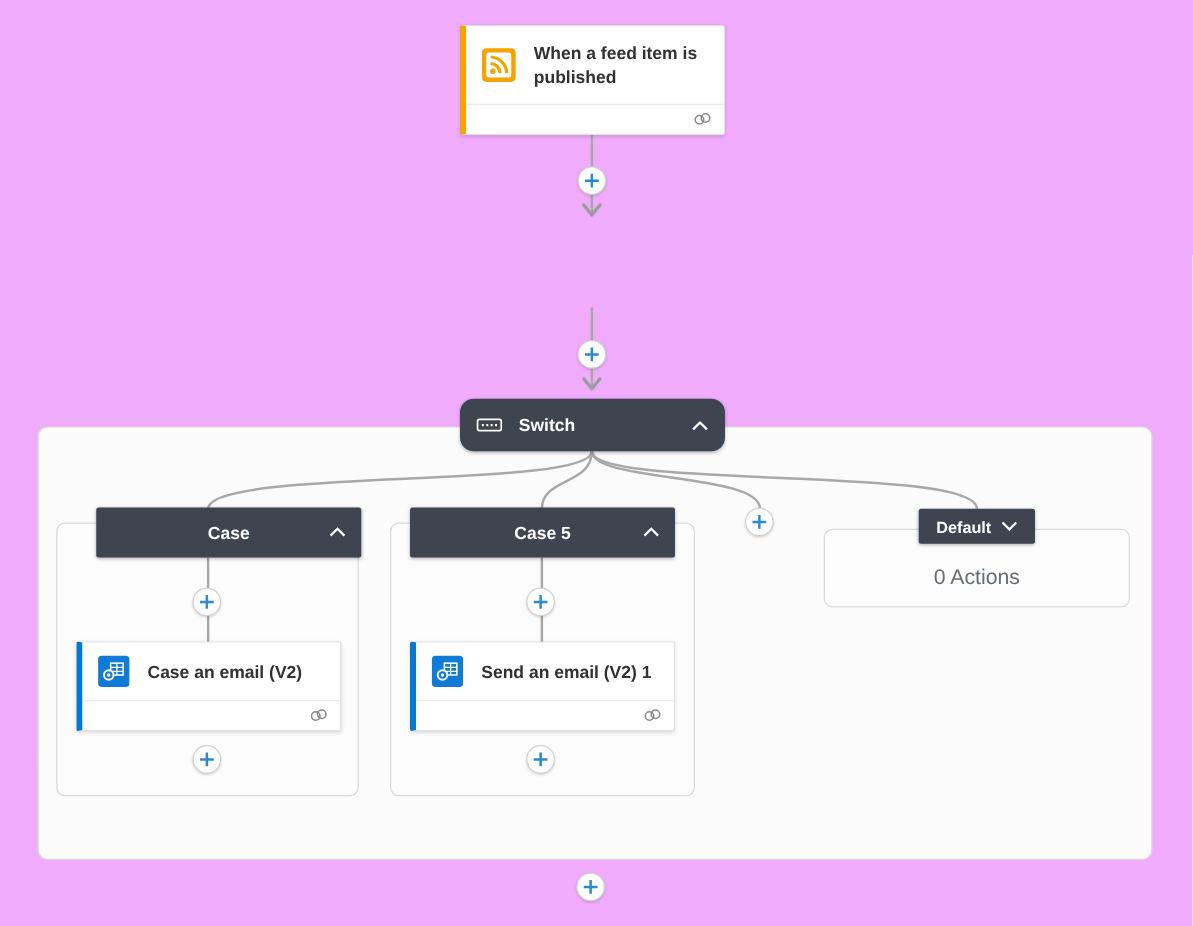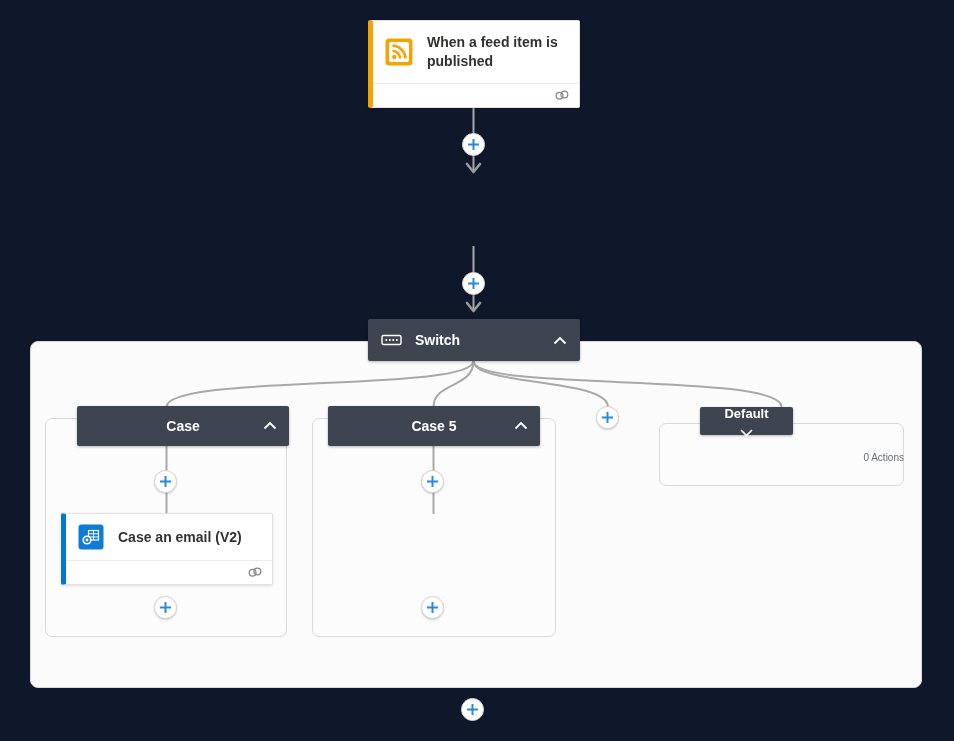--- a/index.html
+++ b/index.html
@@ -1,17 +1,17 @@
 <!DOCTYPE html>
 <html><head>
 <meta charset="utf-8">
 <style>
   html,body{margin:0;padding:0;background:#ffffff;}
   .canvas{
-    position:relative;width:954px;height:741px;background:#0f172a;
+    position:relative;width:954px;height:741px;background:#f0abfc;
     font-family:"Liberation Sans", sans-serif;overflow:hidden;
   }
   
   .scope{
     position:absolute;border:1px solid #d9d9d9;border-radius:8px;
     background:#fbfbfb;box-sizing:border-box;
   }
   .scope.outer{z-index:0;}
   .scope.branch{z-index:1;border-radius:7px;background:#fcfcfc;}
   
@@ -50,22 +50,22 @@
   .default-header .hd-label{font-size:13px;}
   
   .plus-btn{
     position:absolute;width:23px;height:23px;border-radius:50%;
     background:#ffffff;border:1px solid #d4d2d0;
     box-shadow:0 1px 2px rgba(0,0,0,0.16);
     display:flex;align-items:center;justify-content:center;
     padding:0;z-index:4;cursor:pointer;
   }
   .empty-actions{
-    position:absolute;font-size:10px;color:#666c72;z-index:3;
-    text-align:right;
+    position:absolute;font-size:17px;color:#666c72;z-index:3;
+    text-align:center;
   }
 </style>
 </head>
 <body>
 
 <div class="canvas">
 
   <div class="scope outer" style="left:30px;top:341px;width:892px;height:347px;"></div>
 
   <div class="scope branch" style="left:45px;top:418px;width:242px;height:219px;"></div>
@@ -120,21 +120,21 @@
     </svg>
   </button>
 
 
   <button class="plus-btn" style="left:462px;top:272px;">
     <svg width="13" height="13" viewBox="0 0 13 13">
       <path d="M6.5 1 V12 M1 6.5 H12" stroke="#2b88d8" stroke-width="2" fill="none"></path>
     </svg>
   </button>
 
-  <div class="dark-header switch-bar" style="left:368px;top:319px;width:212px;height:42px;">
+  <div class="dark-header switch-bar" style="left:368px;top:319px;width:212px;height:42px;border-radius:11px;">
     <span class="icon-box">
       <svg width="21" height="14" viewBox="0 0 21 14">
         <rect x="1" y="2.5" width="19" height="9" rx="1.5" fill="none" stroke="#ffffff" stroke-width="1.4"></rect>
         <path d="M4.5 7 h1.6 M8 7 h1.6 M11.5 7 h1.6 M15 7 h1.6" stroke="#ffffff" stroke-width="1.8"></path>
       </svg>
     </span>
     <span class="hd-label">Switch</span>
     <span class="icon-box chev">
       <svg width="14" height="9" viewBox="0 0 14 9">
         <path d="M1.5 7.5 L7 2 L12.5 7.5" stroke="#ffffff" stroke-width="1.8" fill="none"></path>
@@ -159,21 +159,21 @@
       </svg>
     </span>
   </div>
 
   <button class="plus-btn" style="left:596px;top:406px;">
     <svg width="13" height="13" viewBox="0 0 13 13">
       <path d="M6.5 1 V12 M1 6.5 H12" stroke="#2b88d8" stroke-width="2" fill="none"></path>
     </svg>
   </button>
 
-  <div class="dark-header default-header" style="left:700px;top:407px;width:93px;height:28px;flex-direction:column;">
+  <div class="dark-header default-header" style="left:735px;top:407px;width:93px;height:28px;">
     <span class="hd-label">Default</span>
     <span class="icon-box">
       <svg width="13" height="8" viewBox="0 0 13 8">
         <path d="M1 1 L6.5 6.5 L12 1" stroke="#ffffff" stroke-width="1.7" fill="none"></path>
       </svg>
     </span>
   </div>
   <div class="empty-actions" style="left:659px;top:452px;width:245px;">0 Actions</div>
 
   <button class="plus-btn" style="left:154px;top:470px;">
@@ -212,20 +212,44 @@
       <path d="M6.5 1 V12 M1 6.5 H12" stroke="#2b88d8" stroke-width="2" fill="none"></path>
     </svg>
   </button>
 
   <button class="plus-btn" style="left:421px;top:470px;">
     <svg width="13" height="13" viewBox="0 0 13 13">
       <path d="M6.5 1 V12 M1 6.5 H12" stroke="#2b88d8" stroke-width="2" fill="none"></path>
     </svg>
   </button>
 
+  <div class="card action" style="left:328px;top:513px;width:212px;height:72px;">
+    <div class="card-main">
+      <span class="icon-box">
+        <svg width="26" height="26" viewBox="0 0 26 26">
+          <rect x="0.5" y="0.5" width="25" height="25" rx="3" fill="#0f7bd7"></rect>
+          <rect x="10.5" y="6.5" width="10" height="9.5" fill="none" stroke="#ffffff" stroke-width="1.2"></rect>
+          <path d="M15.5 6.5 V16 M10.5 9.8 H20.5 M10.5 13 H20.5" stroke="#ffffff" stroke-width="1"></path>
+          <circle cx="9" cy="16" r="4.6" fill="#ffffff"></circle>
+          <circle cx="9" cy="16" r="2.2" fill="none" stroke="#0f7bd7" stroke-width="1.6"></circle>
+        </svg>
+      </span>
+      <span class="card-title">Send an email (V2) 1</span>
+    </div>
+    <div class="card-footer">
+      <span class="icon-box">
+        <svg width="16" height="11" viewBox="0 0 16 11">
+          <g stroke="#8a8886" stroke-width="1.25" fill="none">
+            <circle cx="5.6" cy="5.8" r="3.4"></circle>
+            <circle cx="10.4" cy="4.4" r="3.4"></circle>
+          </g>
+        </svg>
+      </span>
+    </div>
+  </div>
 
   <button class="plus-btn" style="left:421px;top:596px;">
     <svg width="13" height="13" viewBox="0 0 13 13">
       <path d="M6.5 1 V12 M1 6.5 H12" stroke="#2b88d8" stroke-width="2" fill="none"></path>
     </svg>
   </button>
 
   <button class="plus-btn" style="left:461px;top:698px;">
     <svg width="13" height="13" viewBox="0 0 13 13">
       <path d="M6.5 1 V12 M1 6.5 H12" stroke="#2b88d8" stroke-width="2" fill="none"></path>

